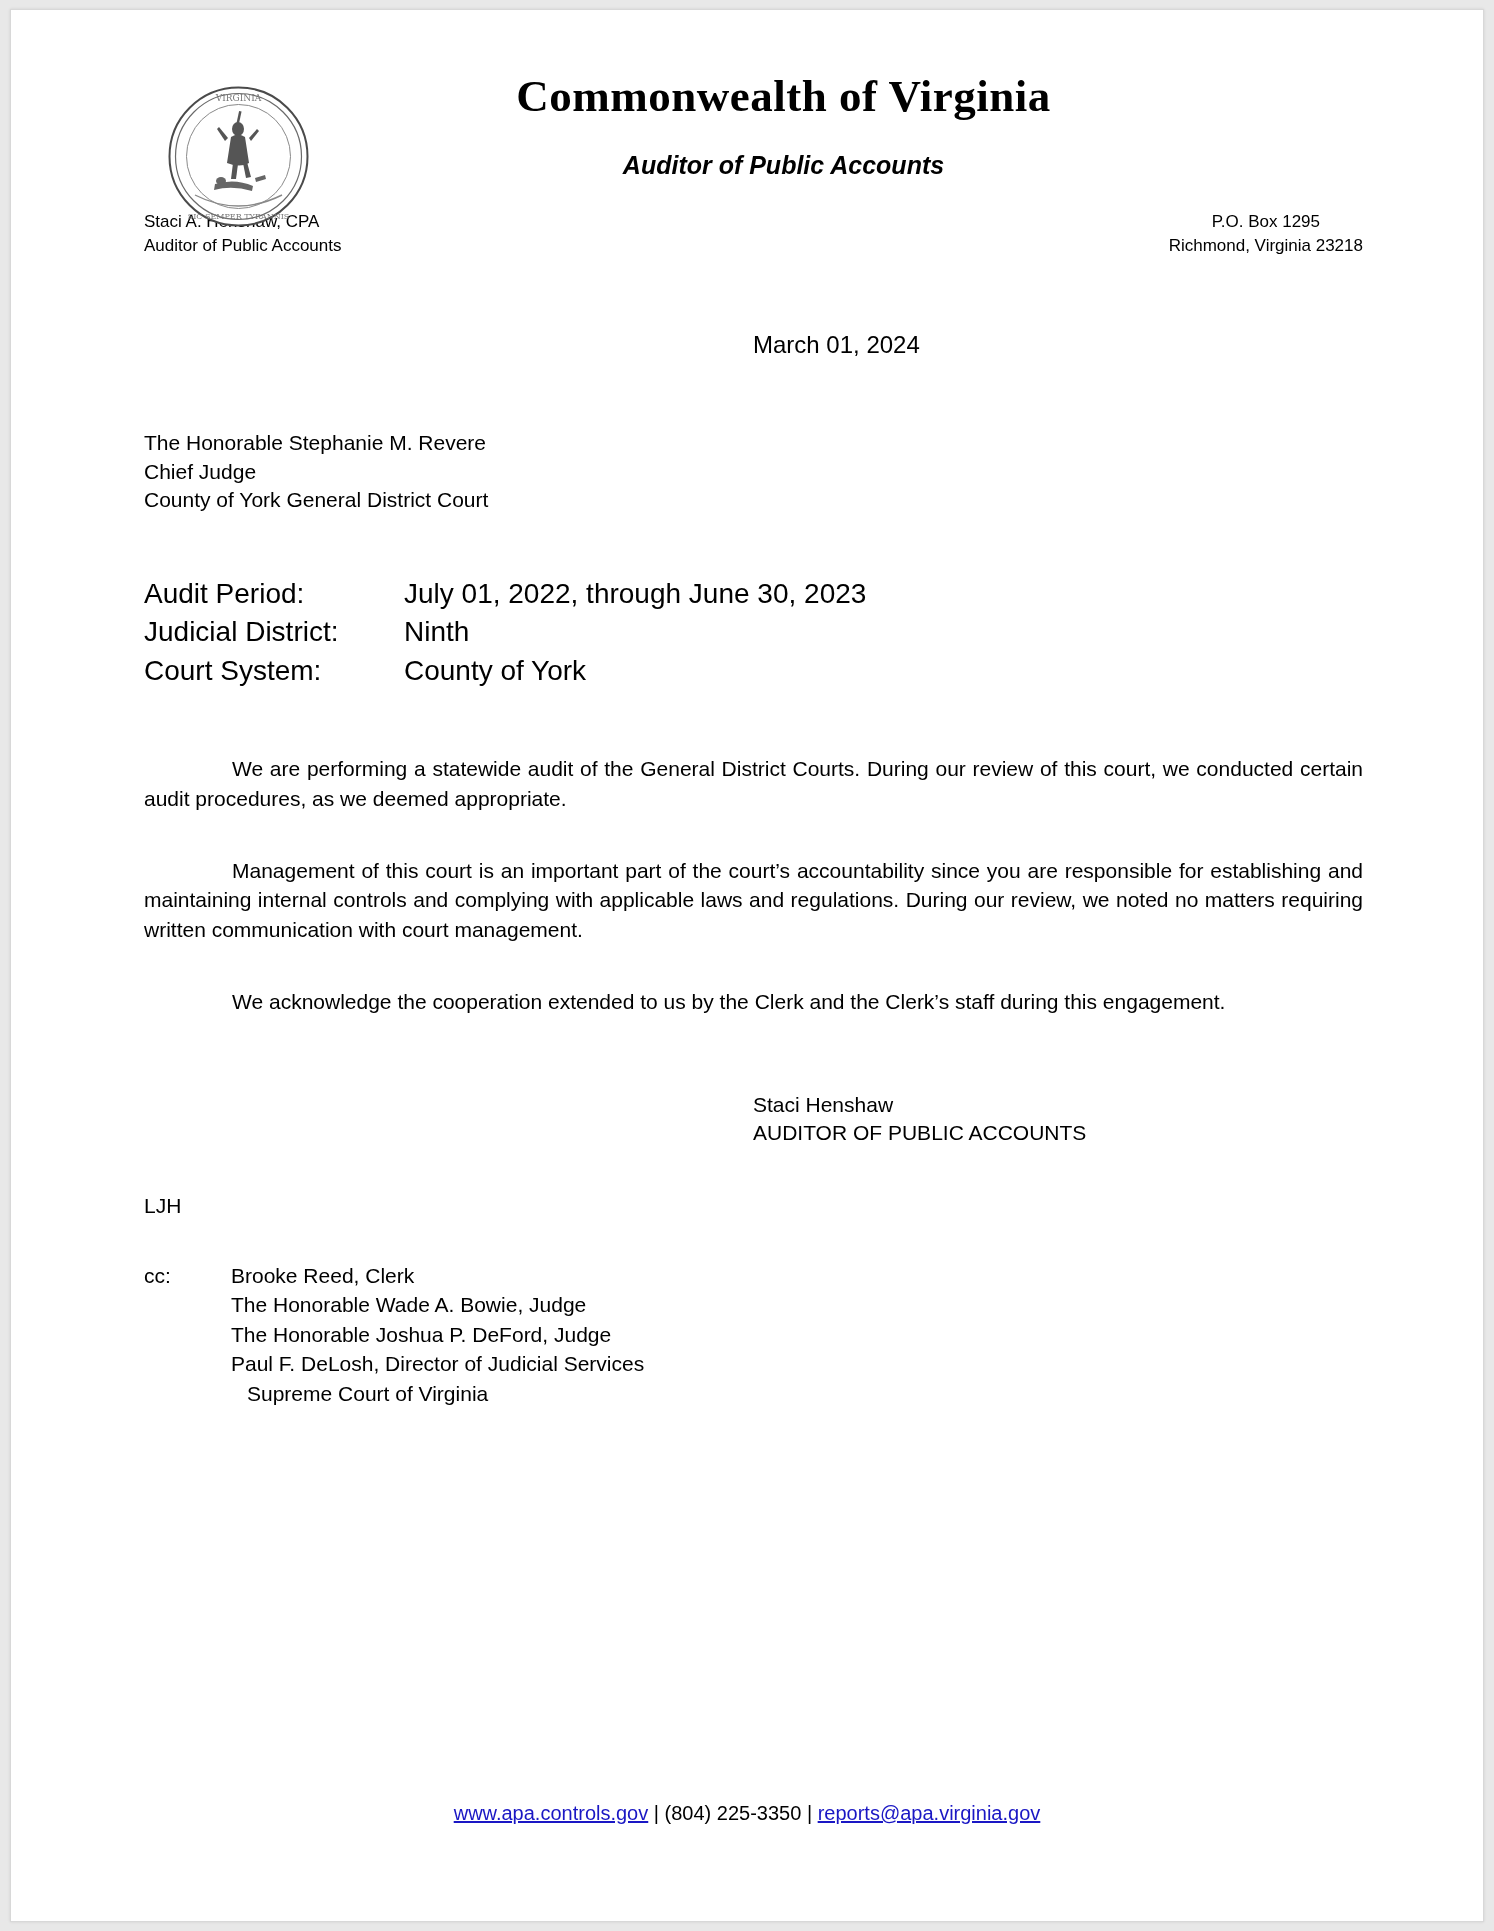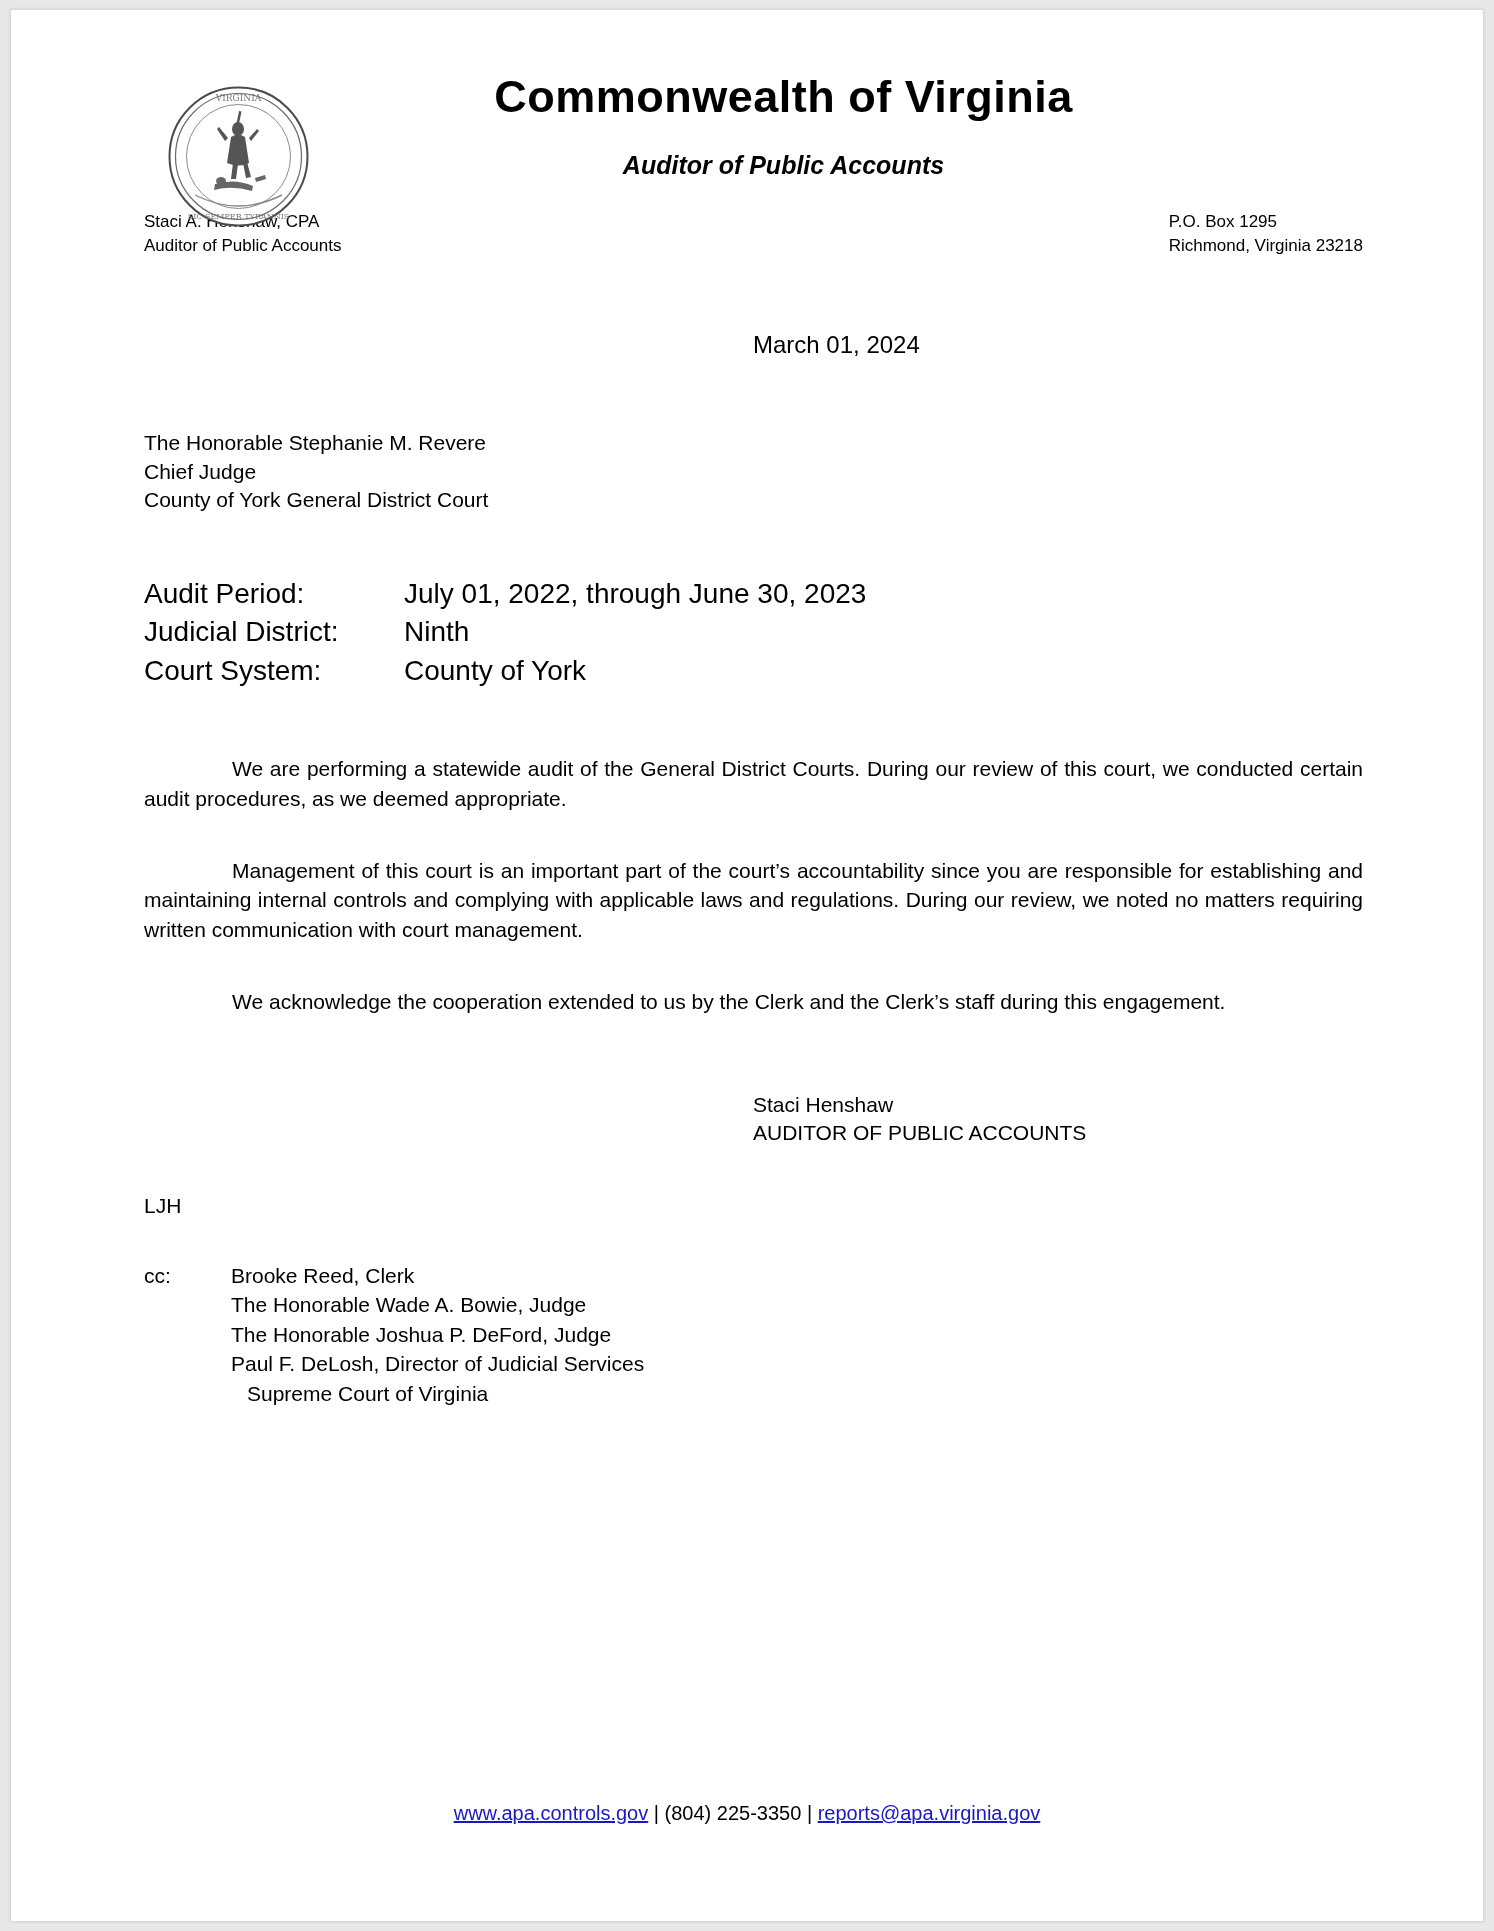--- a/index.html
+++ b/index.html
@@ -48,21 +48,21 @@
   .seal {
     position: absolute;
     left: 23px;
     top: 75px;
     width: 143px;
     height: 143px;
   }
   .seal svg { display: block; }
   .lh-title {
     text-align: center;
-    font-family: Liberation Sans, sans-serif;
+    font-family: Liberation Serif, serif;
     font-weight: bold;
     font-size: 45px;
     letter-spacing: 0.5px;
     color: #000;
     margin-left: 60px;
     line-height: 1.1;
   }
   .lh-sub {
     text-align: center;
     font-family: "Liberation Sans", sans-serif;
@@ -75,21 +75,21 @@
   }
   .lh-row {
     display: flex;
     justify-content: space-between;
     margin-top: 30px;
     font-size: 17px;
     line-height: 1.45;
     color: #000;
   }
   .lh-left { text-align: left; }
-  .lh-right { text-align: left; }
+  .lh-right { text-align: center; }
 
   
   .date {
     margin-top: 72px;
     padding-left: 609px;
     font-size: 24px;
     color: #000;
   }
   .addressee {
     margin-top: 70px;

